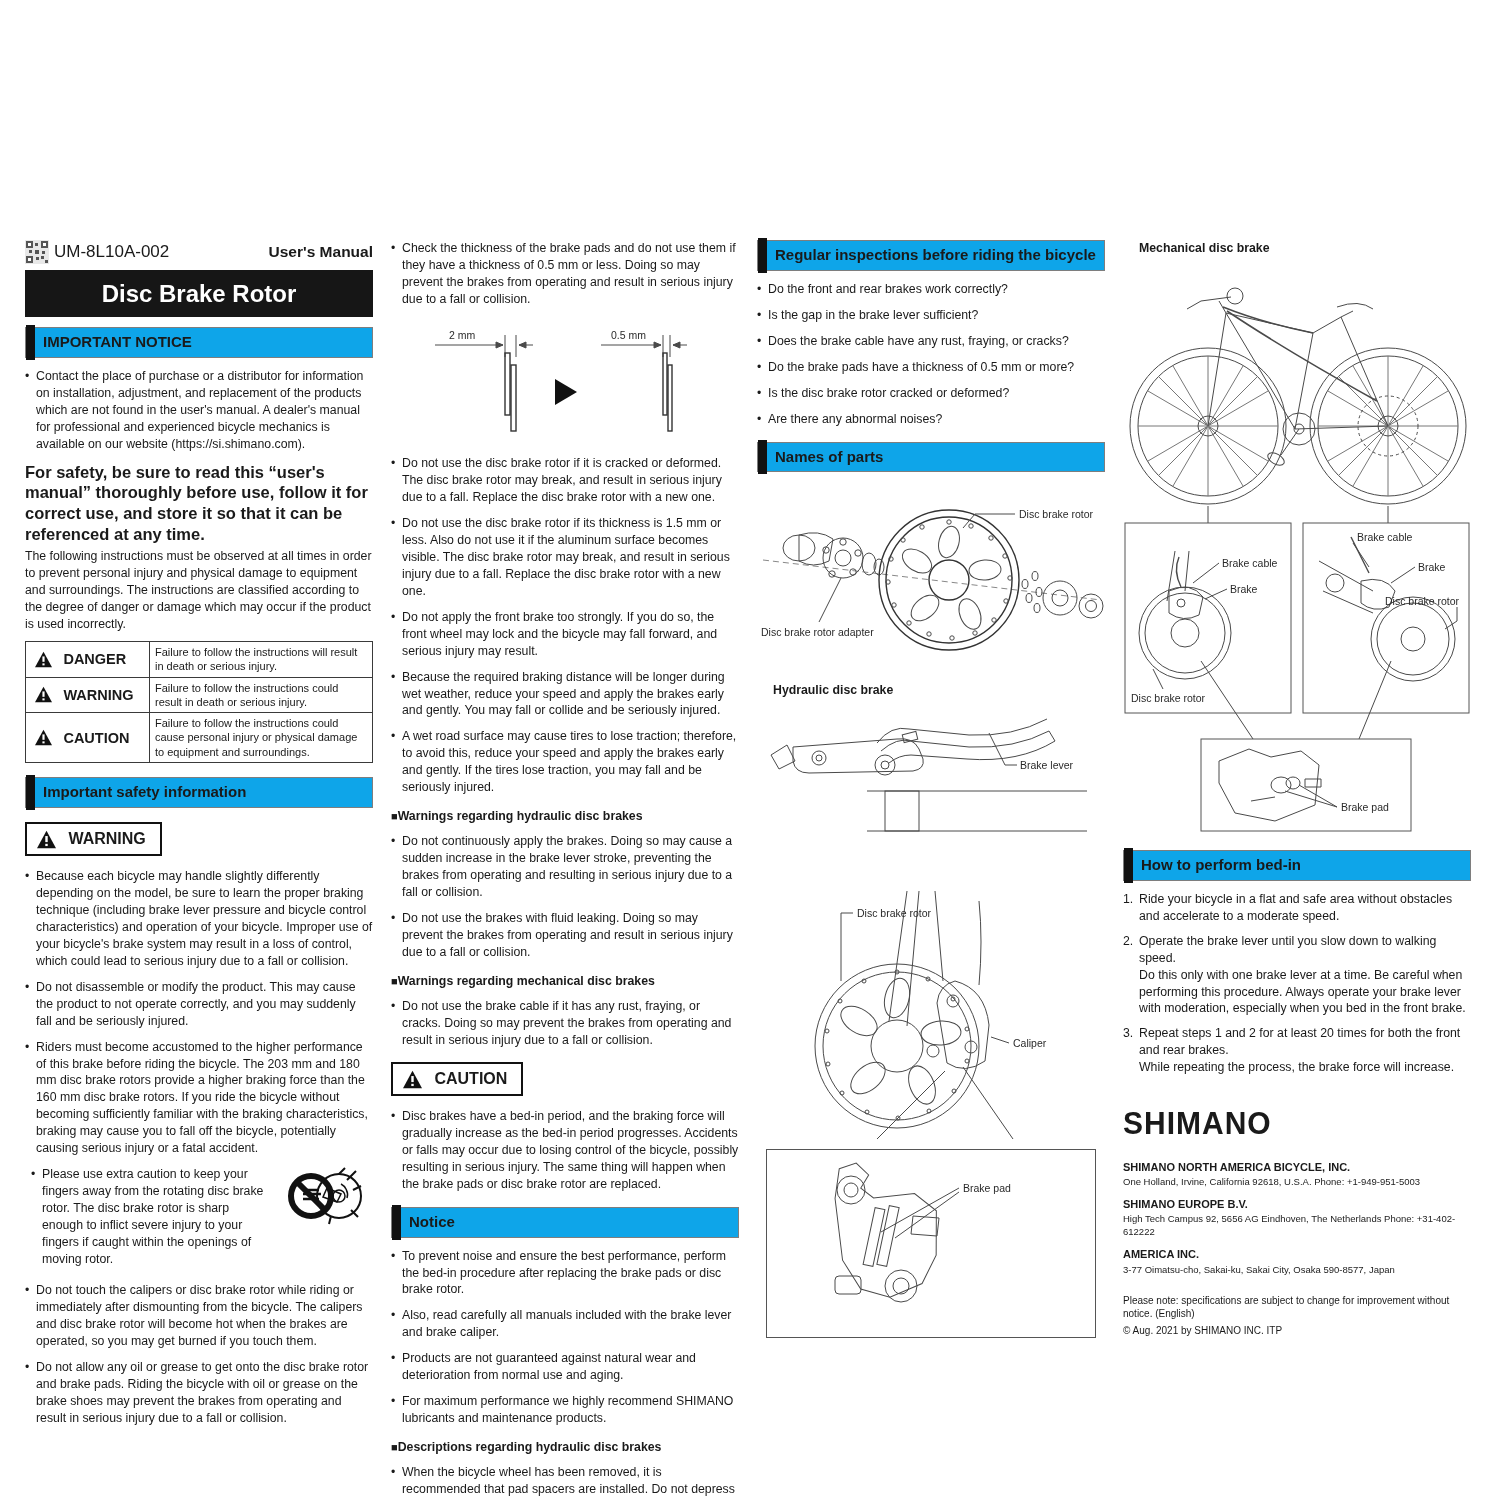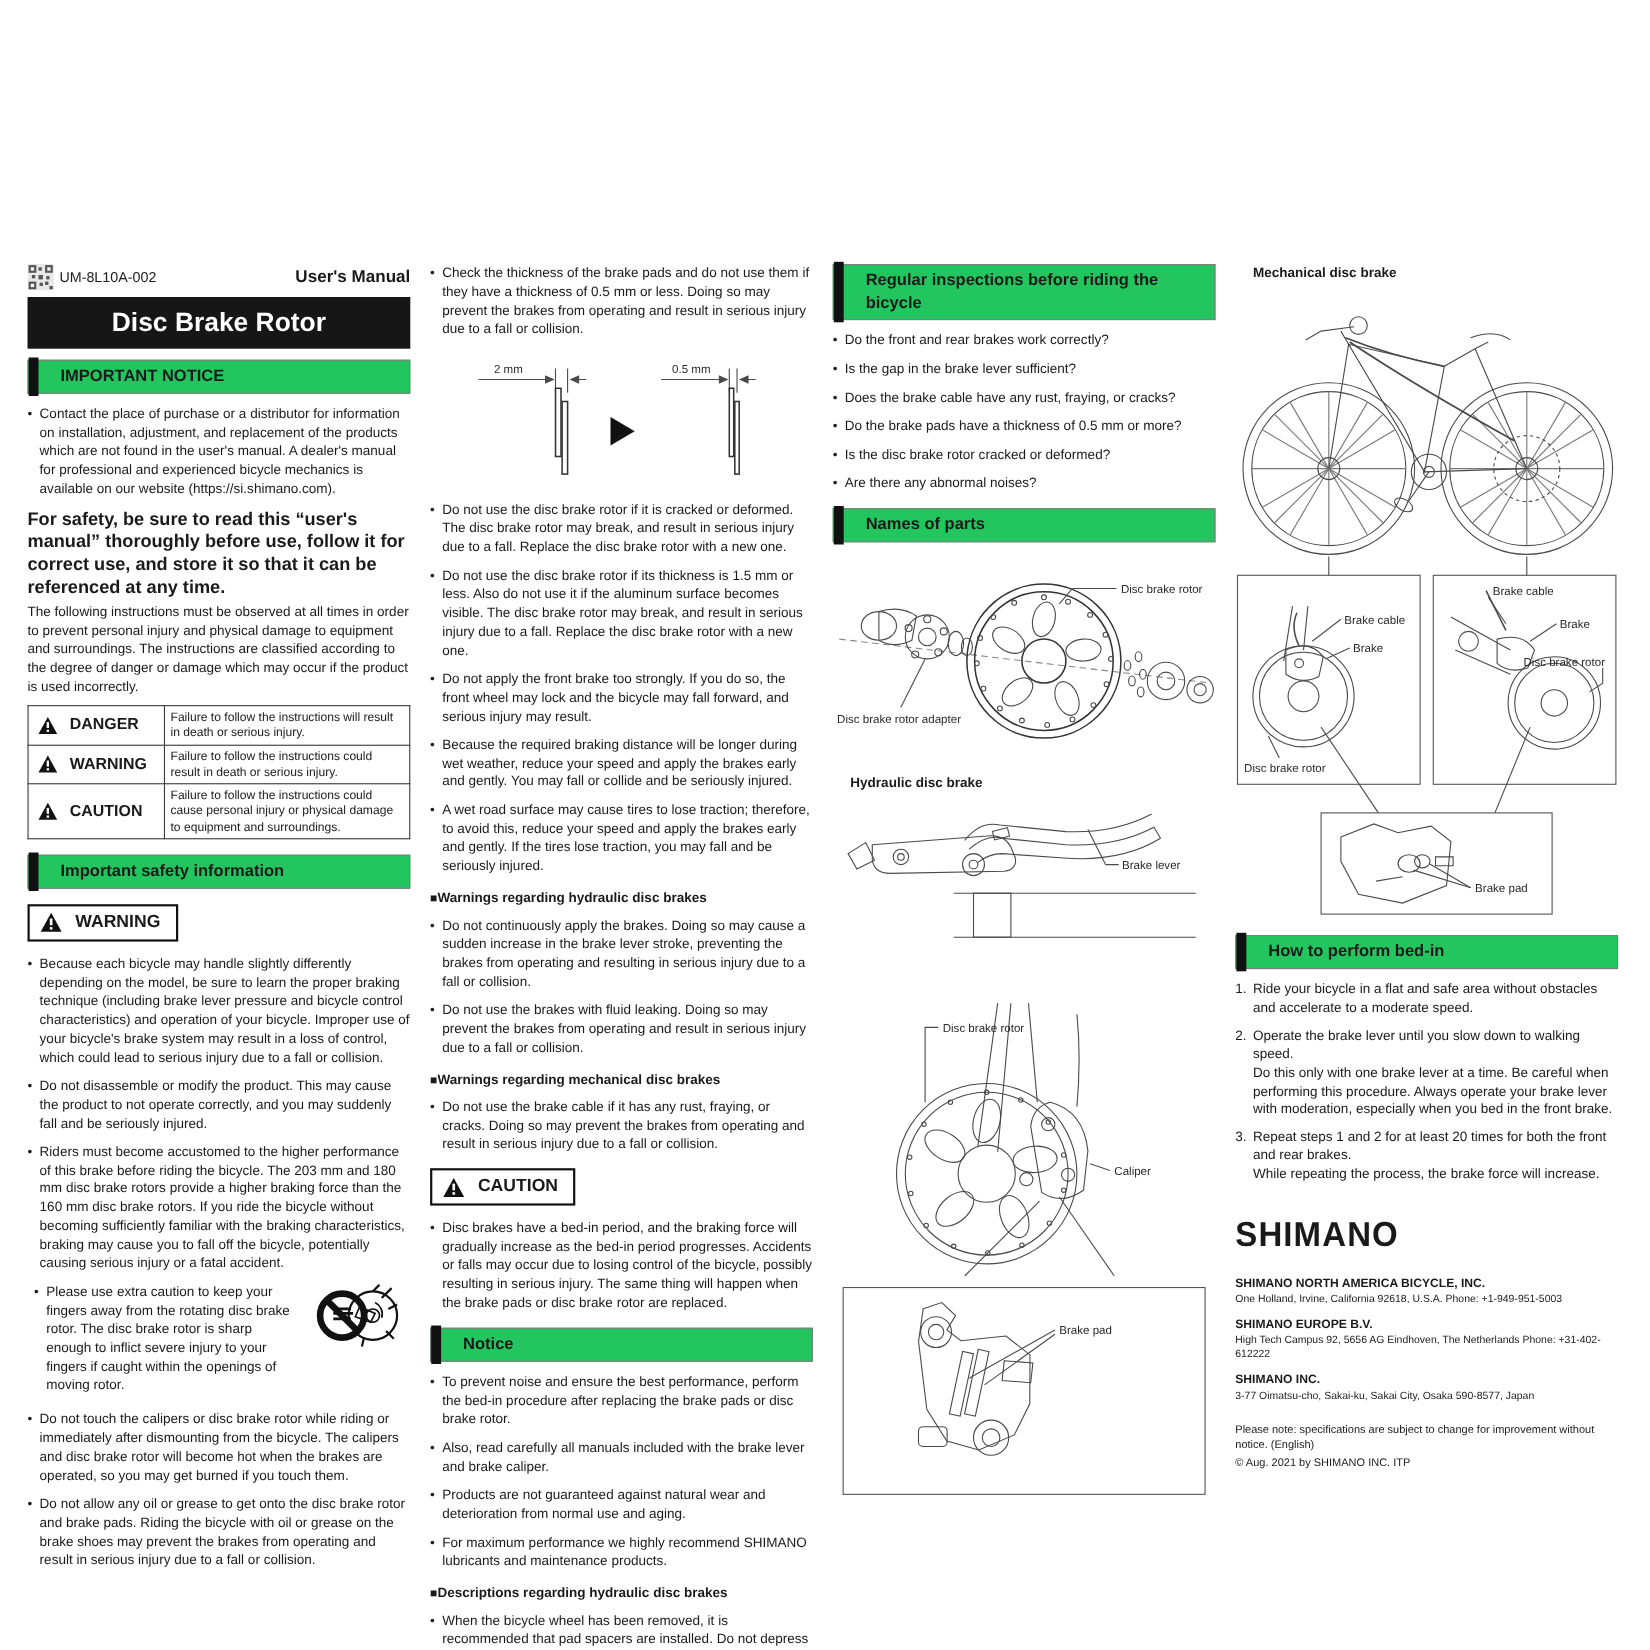--- a/index.html
+++ b/index.html
@@ -4,29 +4,29 @@
 <style>
   * { margin:0; padding:0; box-sizing:border-box; }
   html,body { width:1500px; height:1500px; background:#ffffff; color:#1a1a1a;
     font-family:"Liberation Sans", sans-serif; }
   .sheet { position:absolute; left:25px; top:240px; width:1450px; display:flex; gap:18px; }
   .col { width:348px; flex:0 0 348px; font-size:12.3px; line-height:1.38; }
 
   
   .doc-head { display:flex; align-items:center; margin-bottom:6px; }
   .qr { width:24px; height:24px; margin-right:5px; }
-  .doc-code { font-size:13px; }
+  .doc-code { font-size:17px; }
   .doc-type { margin-left:auto; font-weight:bold; font-size:15.5px; }
   .title-bar { background:#161616; color:#fff; text-align:center; font-weight:bold;
     font-size:24px; padding:7px 0; }
   .title-bar + .title-bar { margin-top:3px; }
 
   
-  .sec { position:relative; background:#22c55e; border:1px solid #7e7e7e;
-    font-weight:bold; font-size:15px; padding:4px 8px 4px 29px; margin:14px 0 10px 0; }
+  .sec { position:relative; background:#0ea5e9; border:1px solid #7e7e7e;
+    font-weight:bold; font-size:15px; padding:4px 8px 4px 17px; margin:14px 0 10px 0; }
   .sec::before { content:""; position:absolute; left:0; top:-3px; bottom:-3px; width:9px; background:#111; }
   .sec.first { margin-top:10px; }
 
   .bullet { position:relative; padding-left:11px; margin:0 0 9px 0; }
   .bullet::before { content:"\2022"; position:absolute; left:0; top:0; }
   .bold-par { font-weight:bold; font-size:16.5px; line-height:1.25; margin:4px 0 4px 0; }
   .par { margin-bottom:8px; }
   .subhead { font-weight:bold; margin:12px 0 8px 0; }
   .subhead::before { content:"\25A0 "; font-size:11px; }
   .dia-label { font-weight:bold; margin:10px 0 4px 0;padding-left:16px; }
@@ -515,20 +515,20 @@
 
     <div class="company">
       <div class="company-name">SHIMANO NORTH AMERICA BICYCLE, INC.</div>
       <div class="company-addr">One Holland, Irvine, California 92618, U.S.A. Phone: +1-949-951-5003</div>
     </div>
     <div class="company">
       <div class="company-name">SHIMANO EUROPE B.V.</div>
       <div class="company-addr">High Tech Campus 92, 5656 AG Eindhoven, The Netherlands Phone: +31-402-612222</div>
     </div>
     <div class="company">
-      <div class="company-name">SHIMANO INC.</div>
+      <div class="company-name">AMERICA INC.</div>
       <div class="company-addr">3-77 Oimatsu-cho, Sakai-ku, Sakai City, Osaka 590-8577, Japan</div>
     </div>
 
     <div class="foot-note">Please note: specifications are subject to change for improvement without notice. (English)</div>
     <div class="foot-copy">© Aug. 2021 by SHIMANO INC. ITP</div>
   </div>
 </div>
 
 </body></html>

